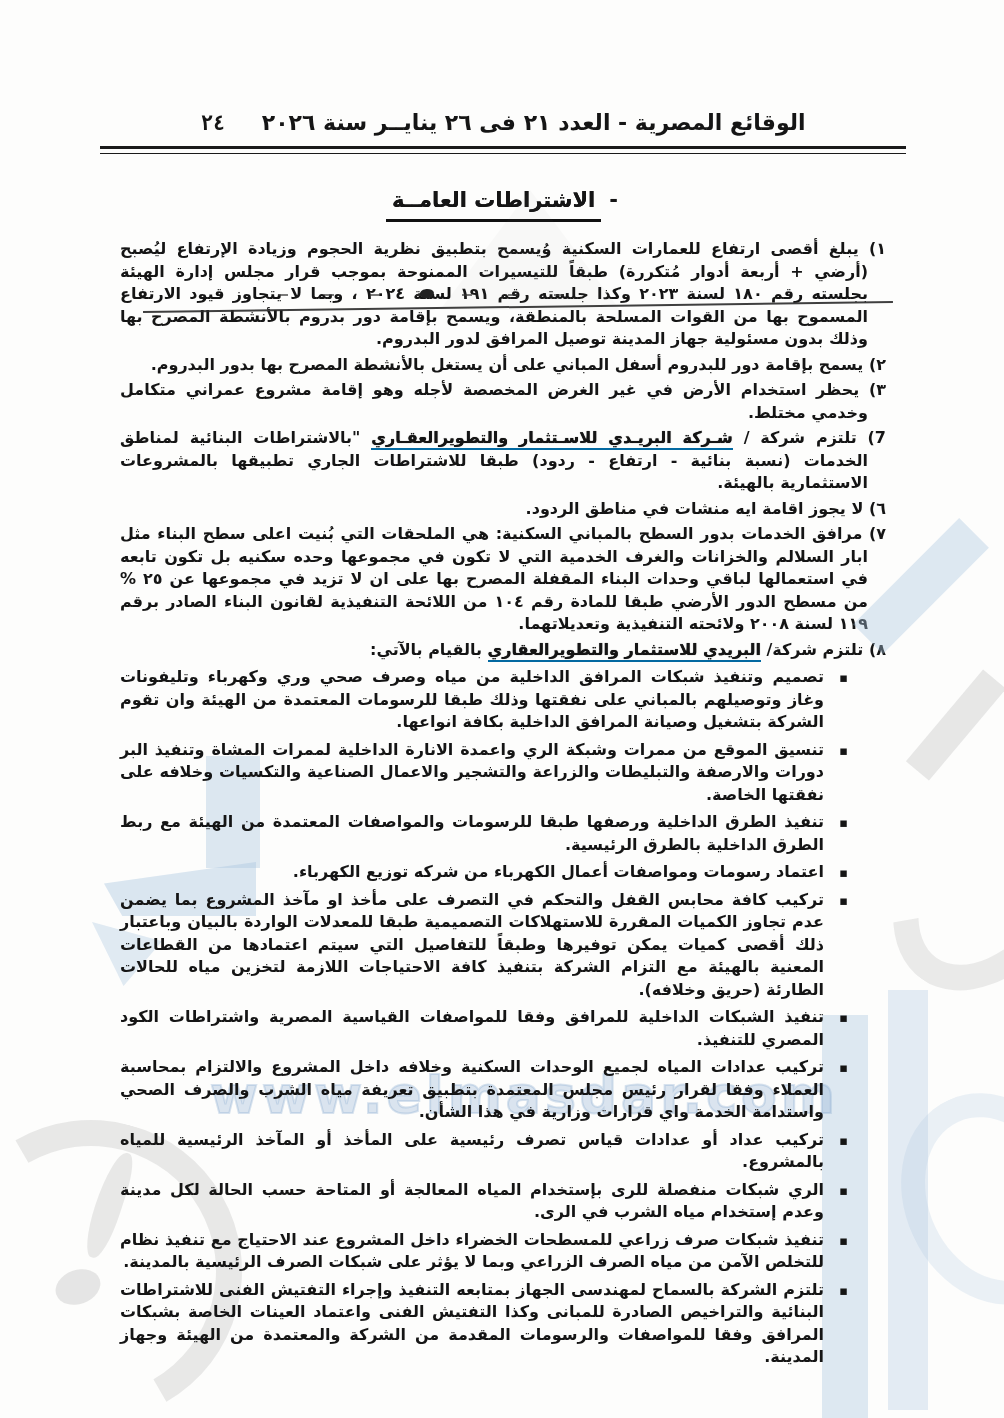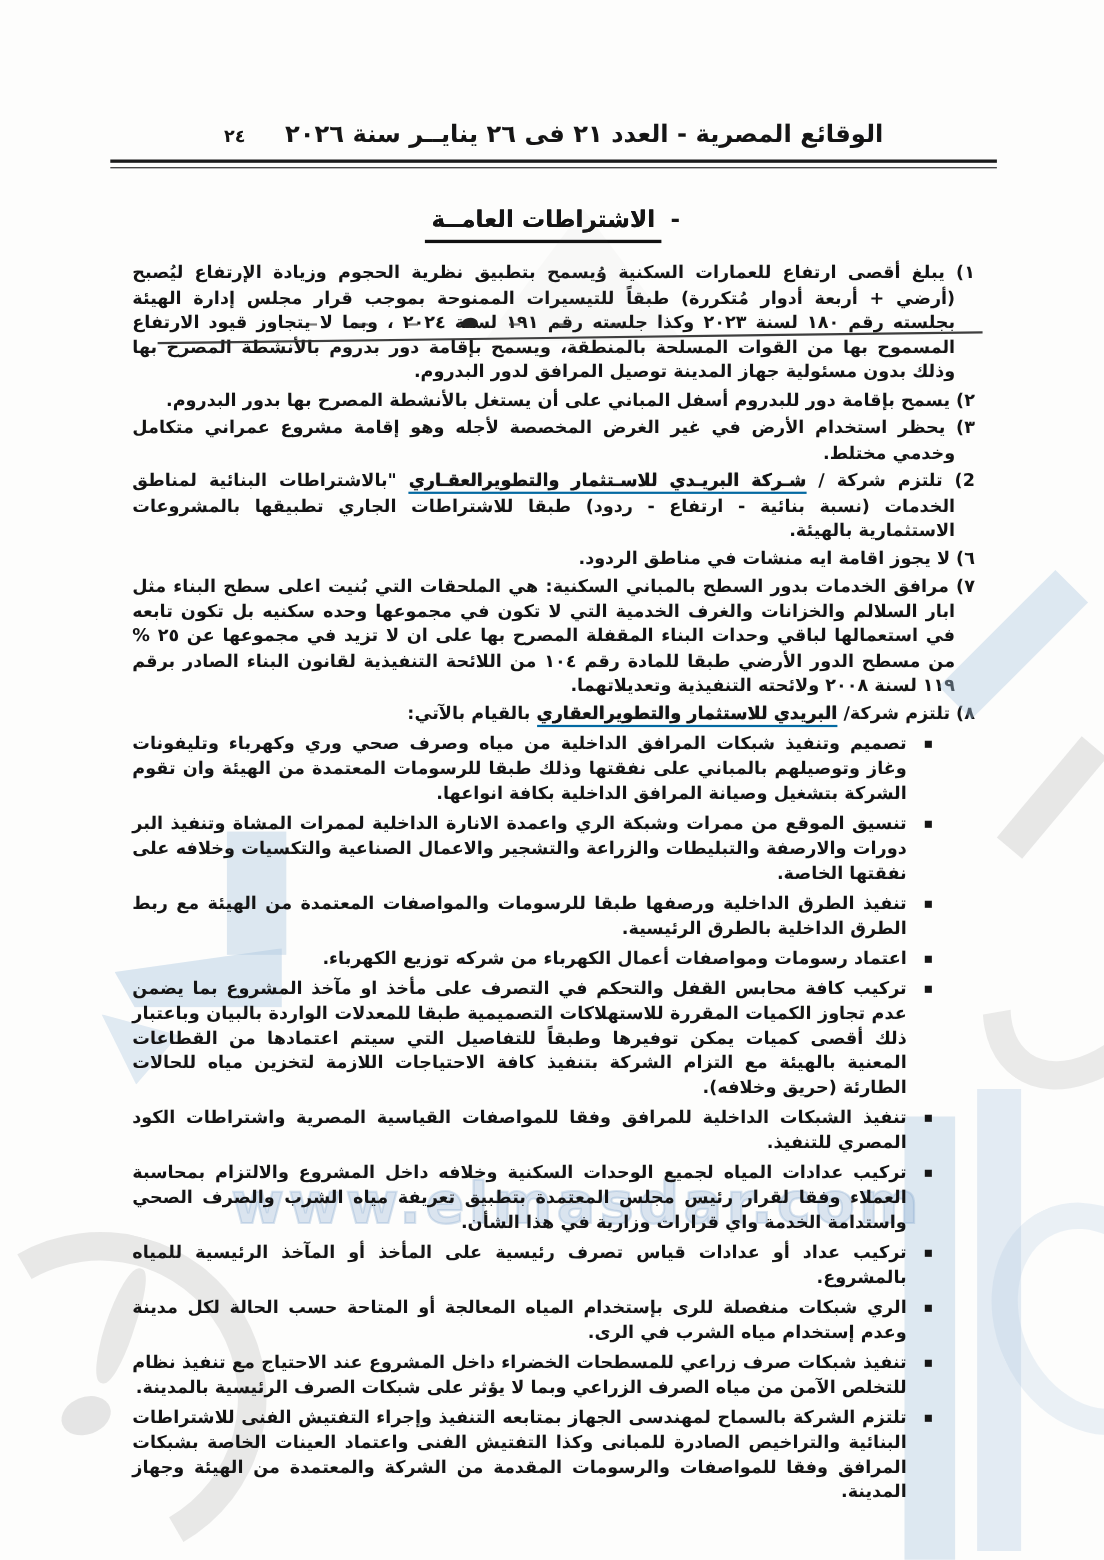--- a/index.html
+++ b/index.html
@@ -37,21 +37,21 @@
   .wm-url{left:210px;top:955px;width:640px;font-size:52px;font-weight:bold;letter-spacing:4px;
     color:rgba(130,165,205,0.28);-webkit-text-stroke:2px rgba(130,165,205,0.30);text-align:left;direction:ltr;}
 
   
   .header-row{
     margin:110px 98px 0 100px;
     display:flex;align-items:baseline;justify-content:center;gap:36px;
     font-weight:bold;font-size:22px;
   }
   .header-title{letter-spacing:0.5px;text-align:center;}
-  .page-number{font-size:16px;}
+  .page-number{font-size:21px;font-family:Liberation Mono, monospace;}
   .header-rule{
     margin:10px 98px 0 100px;height:4px;
     border-top:3px solid #1a1a1a;border-bottom:1px solid #1a1a1a;
   }
 
   
   .scan-line{position:absolute;left:143px;top:196px;width:750px;height:2px;background:#2a2a2a;transform:rotate(-0.75deg);opacity:.9;}
   .scan-dashes{position:absolute;left:278px;top:184px;width:300px;height:2px;opacity:.65;
     background:repeating-linear-gradient(90deg,#333 0 10px,transparent 10px 46px);}
   .scan-blot{position:absolute;left:420px;top:179px;width:14px;height:9px;background:#222;border-radius:45% 55% 50% 50%;transform:rotate(-8deg);}
@@ -110,21 +110,21 @@
   <div class="content">
 
     <div>
 
         <p class="item"><span>١) يبلغ أقصى ارتفاع للعمارات السكنية وُيسمح بتطبيق نظرية الحجوم وزيادة الإرتفاع ليُصبح (أرضي + أربعة أدوار مُتكررة) طبقاً للتيسيرات الممنوحة بموجب قرار مجلس إدارة الهيئة بجلسته رقم ١٨٠ لسنة ٢٠٢٣ وكذا جلسته رقم ١٩١ لسنة ٢٠٢٤ ، وبما لا يتجاوز قيود الارتفاع المسموح بها من القوات المسلحة بالمنطقة، ويسمح بإقامة دور بدروم بالأنشطة المصرح بها وذلك بدون مسئولية جهاز المدينة توصيل المرافق لدور البدروم.</span><span class="co"></span><span></span></p>
 
         <p class="item"><span>٢) يسمح بإقامة دور للبدروم أسفل المباني على أن يستغل بالأنشطة المصرح بها بدور البدروم.</span><span class="co"></span><span></span></p>
 
         <p class="item"><span>٣) يحظر استخدام الأرض في غير الغرض المخصصة لأجله وهو إقامة مشروع عمراني متكامل وخدمي مختلط.</span><span class="co"></span><span></span></p>
 
-        <p class="item"><span>2) تلتزم شركة / </span><span class="co">شـركة البريـدي للاسـتثمار والتطويرالعقـاري</span><span> "بالاشتراطات البنائية لمناطق الخدمات (نسبة بنائية - ارتفاع - ردود) طبقا للاشتراطات الجاري تطبيقها بالمشروعات الاستثمارية بالهيئة.</span></p>
+        <p class="item"><span>7) تلتزم شركة / </span><span class="co">شـركة البريـدي للاسـتثمار والتطويرالعقـاري</span><span> "بالاشتراطات البنائية لمناطق الخدمات (نسبة بنائية - ارتفاع - ردود) طبقا للاشتراطات الجاري تطبيقها بالمشروعات الاستثمارية بالهيئة.</span></p>
 
 
         <p class="item"><span>٦) لا يجوز اقامة ايه منشات في مناطق الردود.</span><span class="co"></span><span></span></p>
 
         <p class="item"><span>٧) مرافق الخدمات بدور السطح بالمباني السكنية: هي الملحقات التي بُنيت اعلى سطح البناء مثل ابار السلالم والخزانات والغرف الخدمية التي لا تكون في مجموعها وحده سكنيه بل تكون تابعه في استعمالها لباقي وحدات البناء المقفلة المصرح بها على ان لا تزيد في مجموعها عن ٢٥ % من مسطح الدور الأرضي طبقا للمادة رقم ١٠٤ من اللائحة التنفيذية لقانون البناء الصادر برقم ١١٩ لسنة ٢٠٠٨ ولائحته التنفيذية وتعديلاتهما.</span><span class="co"></span><span></span></p>
 
         <p class="item"><span>٨) تلتزم شركة/ </span><span class="co">البريدي للاستثمار والتطويرالعقاري</span><span> بالقيام بالآتي:</span></p>
       </div>
 
     <div class="bullets">

